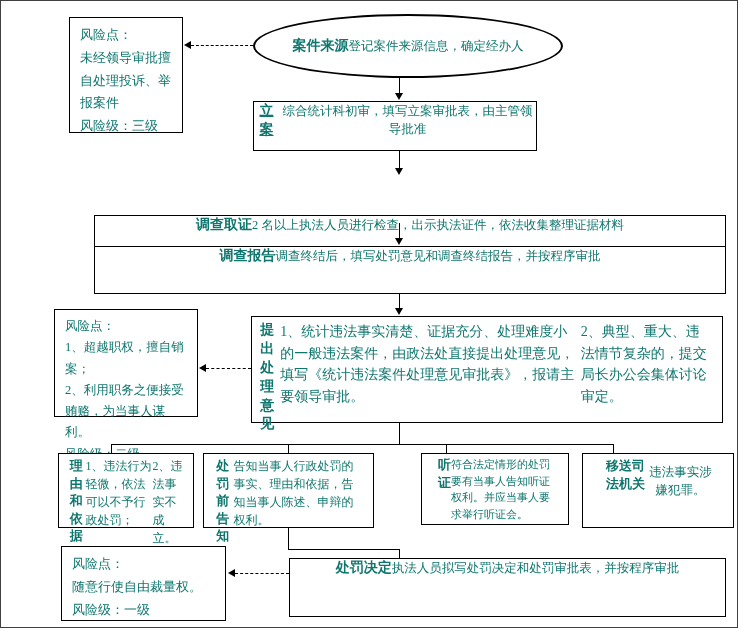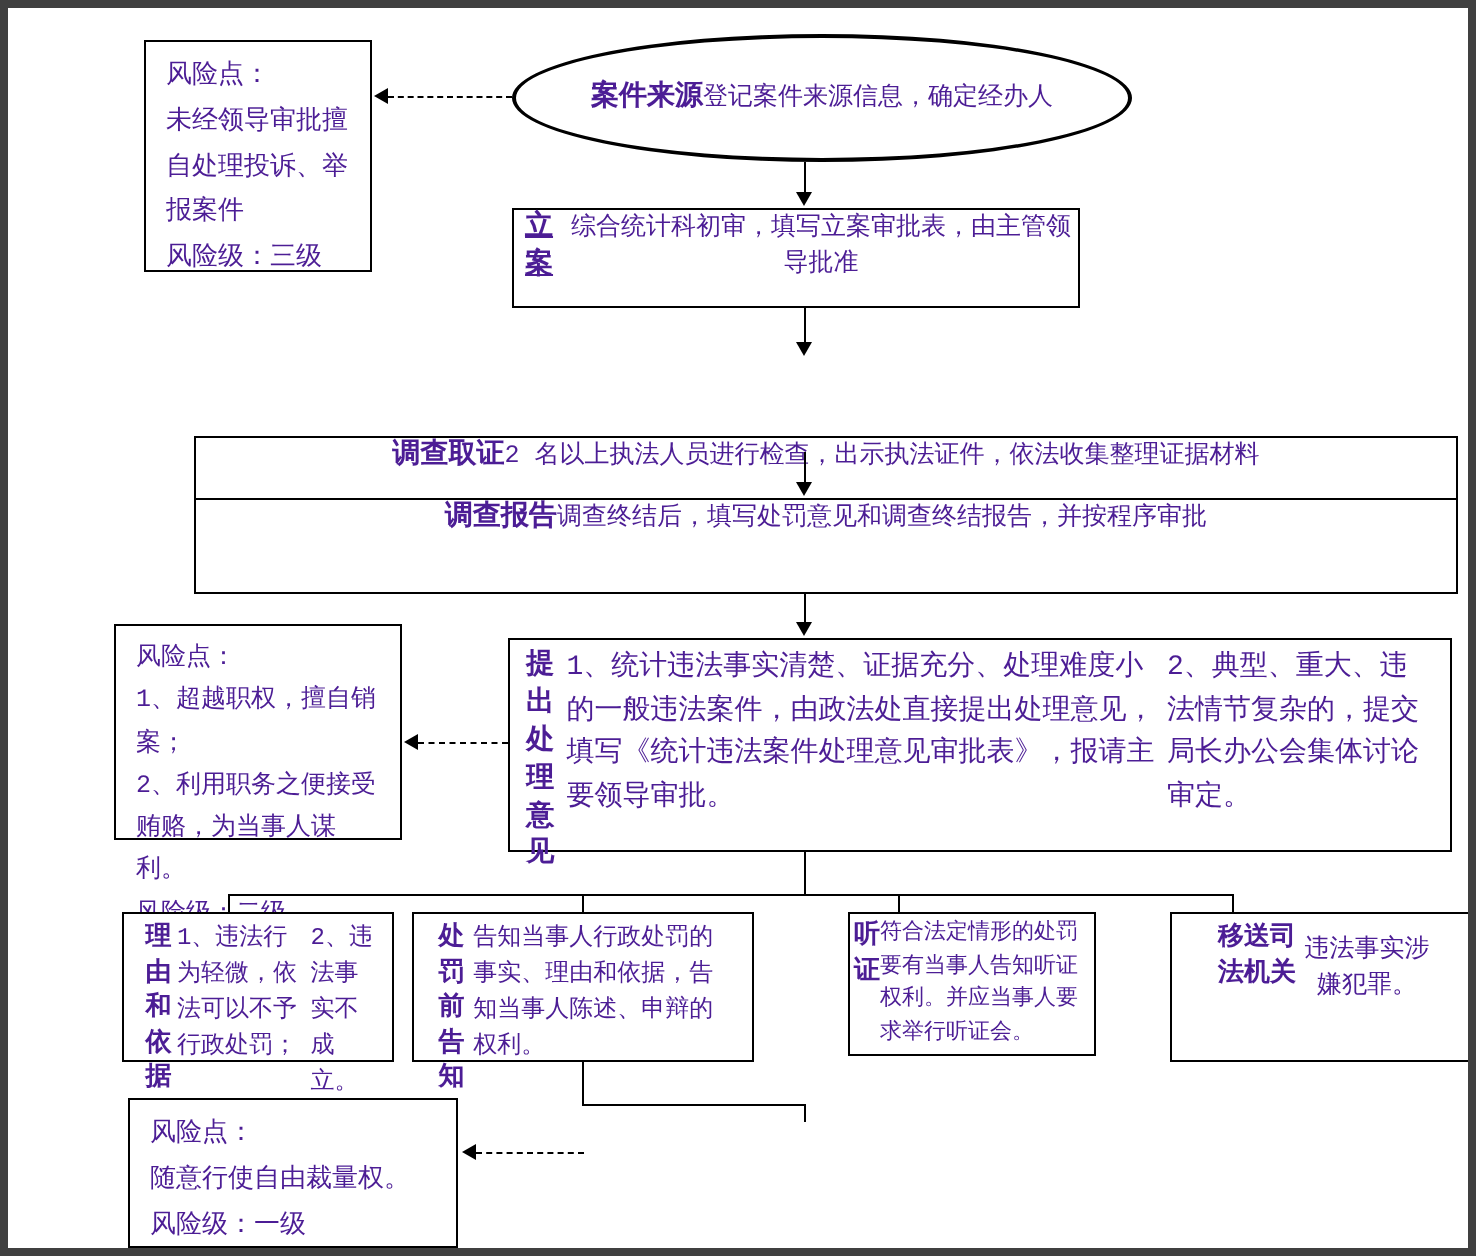--- a/index.html
+++ b/index.html
@@ -1,19 +1,19 @@
 <!DOCTYPE html>
 <html><head>
 <meta charset="utf-8">
 <style>
   html,body{margin:0;padding:0;background:#fff;}
   #canvas{
     position:relative;width:738px;height:628px;background:#fff;
-    border:4px solid #404040;box-sizing:border-box;overflow:hidden;
-    font-family:Liberation Mono, monospace;color:#4c1d95;
+    border:1px solid #404040;box-sizing:border-box;overflow:hidden;
+    font-family:Liberation Serif, serif;color:#0f766e;
   }
   .node{position:absolute;border:1px solid #000;background:#fff;box-sizing:border-box;
         display:flex;justify-content:center;}
   .ellipse{border-radius:50%;border-width:2px;align-items:center;}
   .ntitle{font-weight:bold;font-size:14px;text-align:center;line-height:1.35;}
   .ntitle.u{text-decoration:underline;}
   .ntitle.sm{font-size:13px;}
   .nbody{font-size:12.5px;text-align:center;line-height:1.45;}
   .risk{position:absolute;border:1px solid #000;background:#fff;box-sizing:border-box;
         font-size:13px;line-height:1.75;padding:6px 10px;}
@@ -82,30 +82,34 @@
     <div class="ntitle sm">理由和依据</div>
     <div class="bbody">1、违法行为轻微，依法可以不予行政处罚；</div>
     <div class="bbody">2、违法事实不成立。</div>
   </div>
 
   <div class="node" style="left:202px;top:452px;width:171px;height:75px;padding:3px 8px;justify-content:flex-start;">
     <div class="ntitle sm">处罚前告知</div>
     <div class="bbody">告知当事人行政处罚的事实、理由和依据，告知当事人陈述、申辩的权利。</div>
   </div>
 
-  <div class="node" style="left:420px;top:452px;width:124px;height:72px;padding:2px 2px;justify-content:flex-start;">
+  <div class="node" style="left:420px;top:452px;width:148px;height:72px;padding:2px 16px;justify-content:flex-start;">
     <div class="ntitle sm">听证</div>
     <div class="bbody" style="font-size:11px;">符合法定情形的处罚要有当事人告知听证权利。并应当事人要求举行听证会。</div>
   </div>
 
   <div class="node" style="left:581px;top:452px;width:152px;height:75px;padding:3px 20px;">
     <div class="ntitle sm">移送司法机关</div>
     <div class="nbody" style="margin-top:6px;">违法事实涉嫌犯罪。</div>
   </div>
 
+  <div class="node" style="left:288px;top:557px;width:437px;height:59px;">
+    <div class="ntitle">处罚决定</div>
+    <div class="nbody">执法人员拟写处罚决定和处罚审批表，并按程序审批</div>
+  </div>
 
   <div class="vline" style="left:398px;top:77px;height:16px;"></div>
   <div class="arrow-down" style="left:394px;top:92px;"></div>
 
   <div class="vline" style="left:398px;top:150px;height:18px;"></div>
   <div class="arrow-down" style="left:394px;top:167px;"></div>
 
   <div class="vline" style="left:398px;top:222px;height:16px;"></div>
   <div class="arrow-down" style="left:394px;top:237px;"></div>
 

